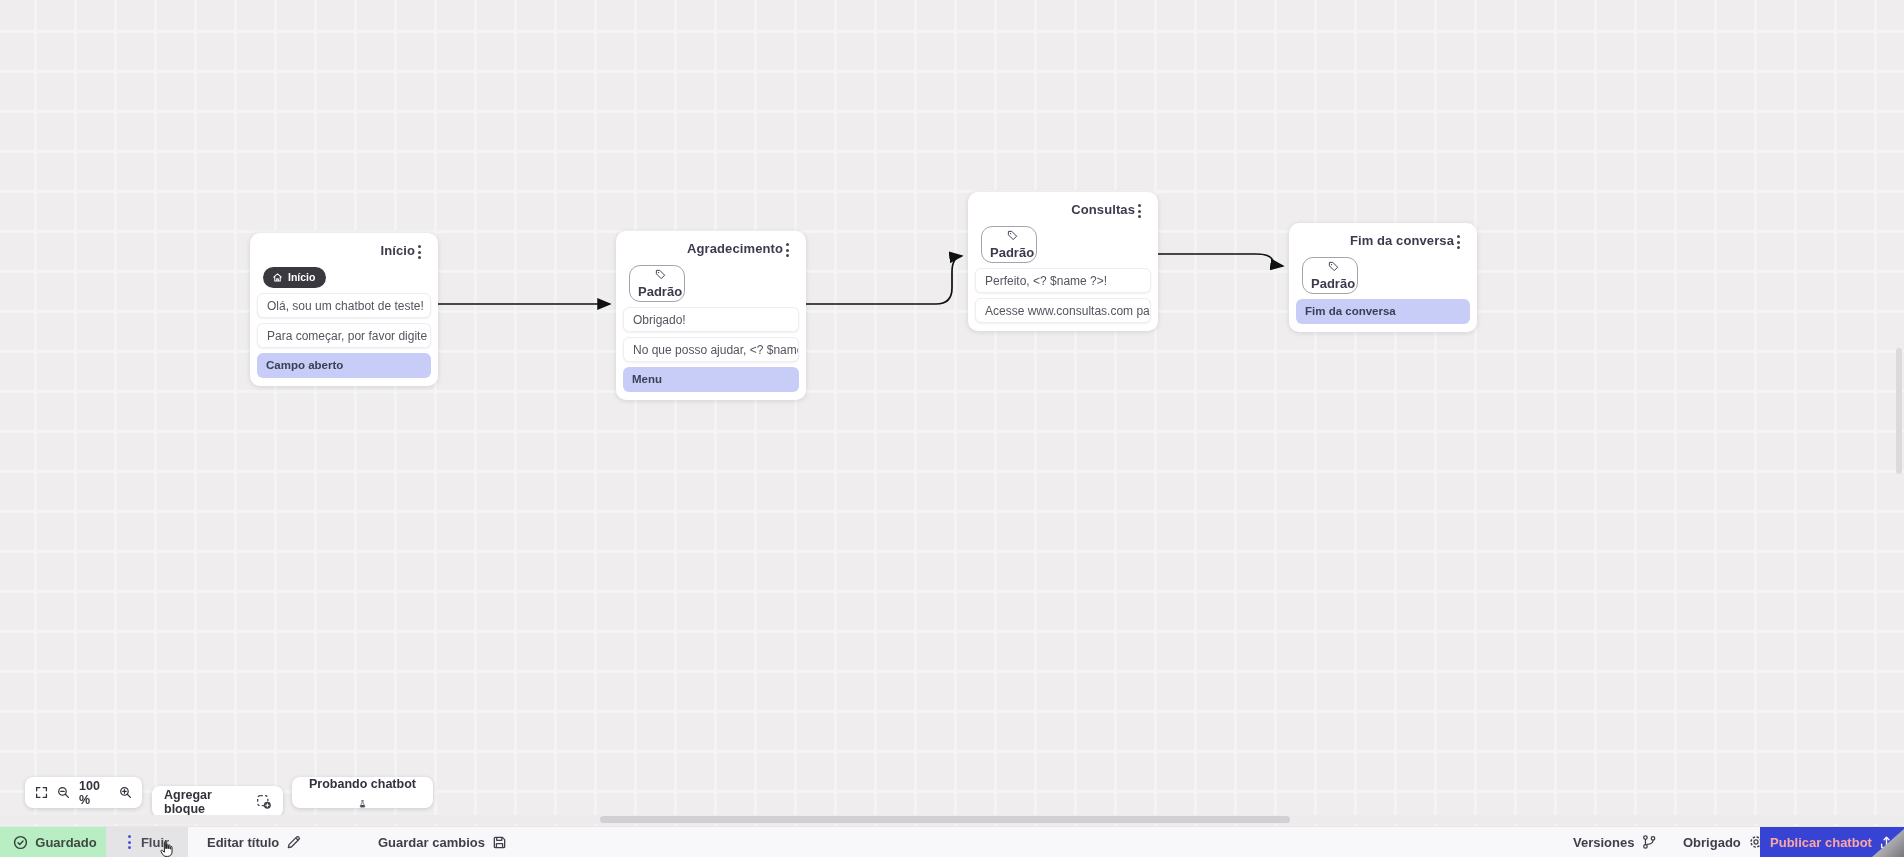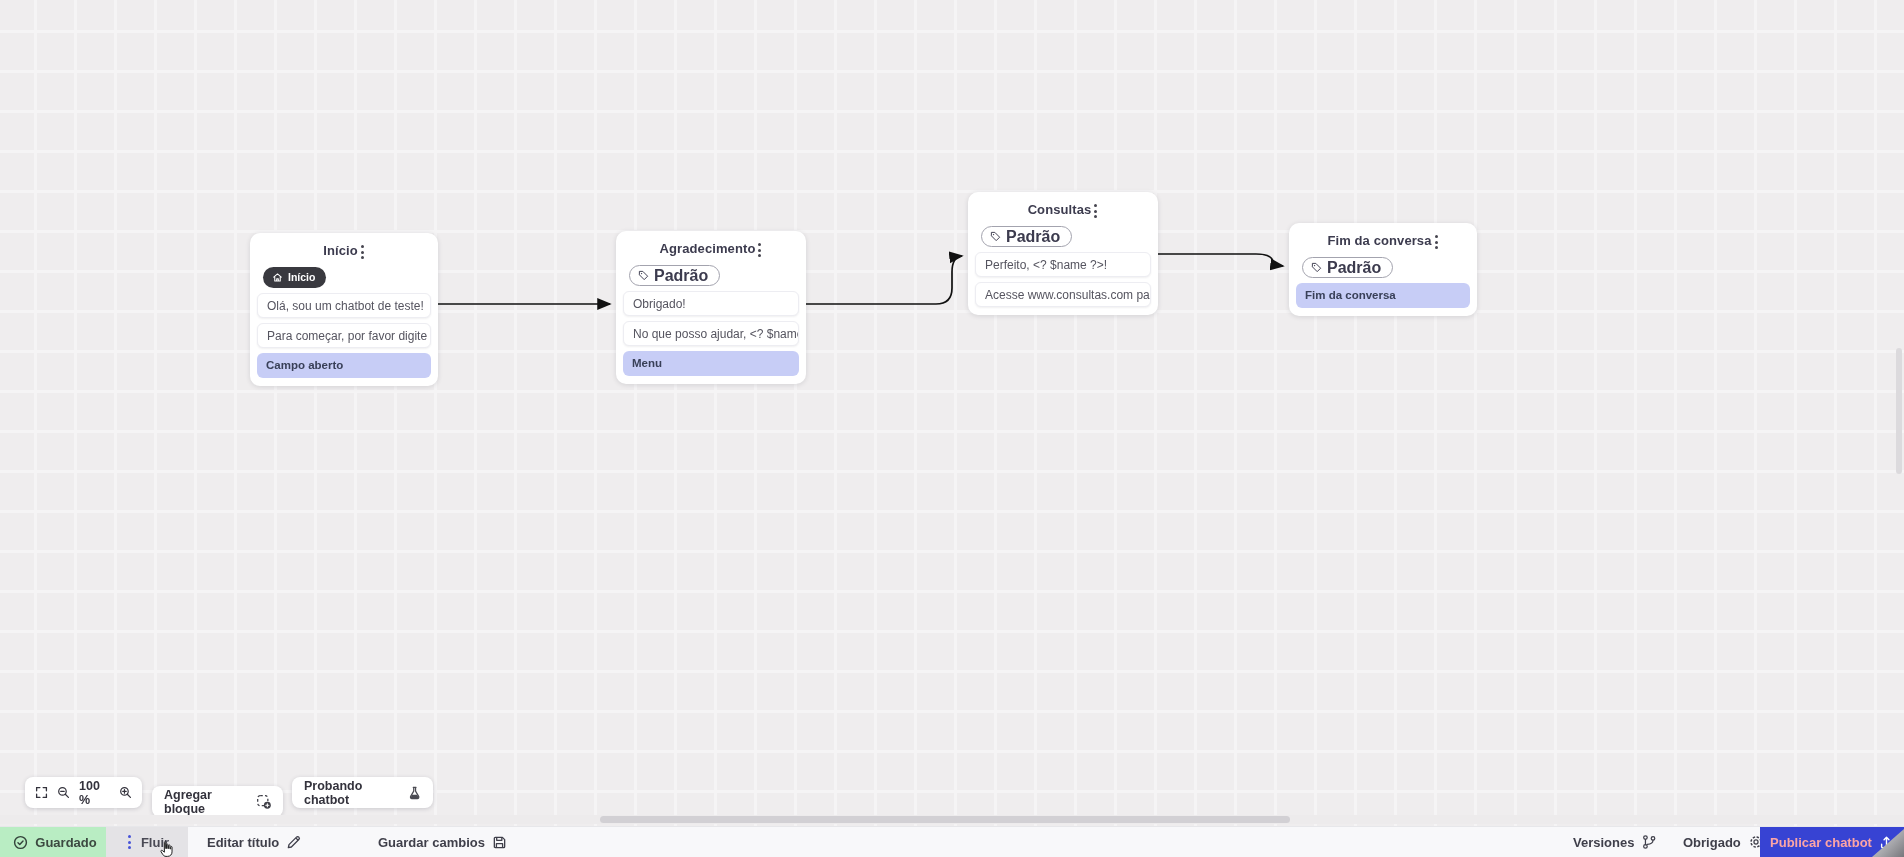--- a/index.html
+++ b/index.html
@@ -16,30 +16,30 @@
       linear-gradient(90deg, #f5f4f5 3px, transparent 3px);
     background-size:40px 40px;
     background-position:-6px -10px;
   }
 
   svg.wires { position:absolute; left:0; top:0; width:1904px; height:857px; z-index:1; pointer-events:none; }
 
   
   .node { position:absolute; z-index:2; background:#fff; border-radius:10px;
           box-shadow:0 1px 5px rgba(40,40,60,.14); padding:10px 4px 8px; }
-  .node-header { display:flex; justify-content:center; align-items:flex-start; padding:0 10px 0 12px; }
+  .node-header { display:flex; justify-content:flex-end; align-items:flex-start; padding:0 10px 0 12px; }
   .node-title { font-size:13px; font-weight:700; color:#3c3b4e; line-height:15px; letter-spacing:.1px; }
   .kebab { display:flex; flex-direction:column; gap:2.5px; padding:2px 3px; cursor:pointer; }
   .kebab i { width:3px; height:3px; border-radius:50%; background:#46454f; }
   .badge-row { padding:6px 8px 0 9px; }
   .badge-dark { display:inline-flex; align-items:center; gap:5px; background:#39393f; color:#fff;
                 border-radius:11px; padding:4px 11px 4px 9px; font-size:10.5px; font-weight:600; line-height:13px; }
   .badge-outline { display:inline-flex; align-items:center; gap:5px; background:#fff; color:#3c3b4e;
-                   border:1px solid #a3a3ae; border-radius:11px; padding:3px 11px 3px 8px;
-                   font-size:16px; font-weight:600; line-height:13px; }
+                   border:1px solid #a3a3ae; border-radius:11px; padding:3px 2px 3px 8px;
+                   font-size:13px; font-weight:600; line-height:13px;flex-direction:column; }
   .msg { background:#fff; border:1px solid #ededf2; box-shadow:0 1px 2px rgba(40,40,60,.07);
          border-radius:6px; margin:5px 3px 0; padding:5px 9px; font-size:12px; color:#55545f;
          line-height:14px; height:25px; white-space:nowrap; overflow:hidden; }
   .action { background:#c7cdf6; border-radius:6px; margin:5px 3px 0; padding:5px 9px;
             font-size:11.5px; font-weight:700; color:#394058; line-height:14px; height:25px; white-space:nowrap; }
 
   
   .pill { position:absolute; z-index:3; height:31px; background:#fff; border-radius:8px;
           box-shadow:0 1px 4px rgba(40,40,60,.18); display:flex; align-items:center;
           padding:0 12px; gap:9px; font-size:12.5px; font-weight:700; color:#33323c; cursor:pointer; }
@@ -193,21 +193,21 @@
 
   <div class="pill" style="left:152px; top:786px; width:131px; justify-content:center;">
     <span>Agregar bloque</span>
     <svg width="17" height="17" viewBox="0 0 18 18">
       <rect x="2" y="2" width="12" height="12" rx="3" fill="none" stroke="#3f3f47" stroke-width="1.5" stroke-dasharray="3 2.6"></rect>
       <circle cx="13.4" cy="13.4" r="4.1" fill="#3f3f47"></circle>
       <path d="M13.4 11.6v3.6M11.6 13.4h3.6" stroke="#fff" stroke-width="1.3" stroke-linecap="round"></path>
     </svg>
   </div>
 
-  <div class="pill" style="left:292px; top:777px; width:141px; justify-content:center;">
+  <div class="pill" style="left:292px; top:777px; width:141px; justify-content:center;flex-direction:column;">
     <span>Probando chatbot</span>
     <svg width="15" height="16" viewBox="0 0 16 17">
       <path d="M6.3 1.6h3.4M6.9 1.8v4.4l-3.7 6.4c-.7 1.2.2 2.6 1.5 2.6h6.6c1.3 0 2.2-1.4 1.5-2.6L9.1 6.2V1.8" fill="none" stroke="#4a4a52" stroke-width="1.5" stroke-linecap="round" stroke-linejoin="round"></path>
       <path d="M5 10.5h6l1.7 3c.4.7-.1 1.5-.9 1.5H4.2c-.8 0-1.3-.8-.9-1.5z" fill="#4a4a52"></path>
     </svg>
   </div>
 
   <div class="hscroll-track"></div>
   <div class="hscroll-thumb"></div>
   <div class="vscroll-thumb"></div>

